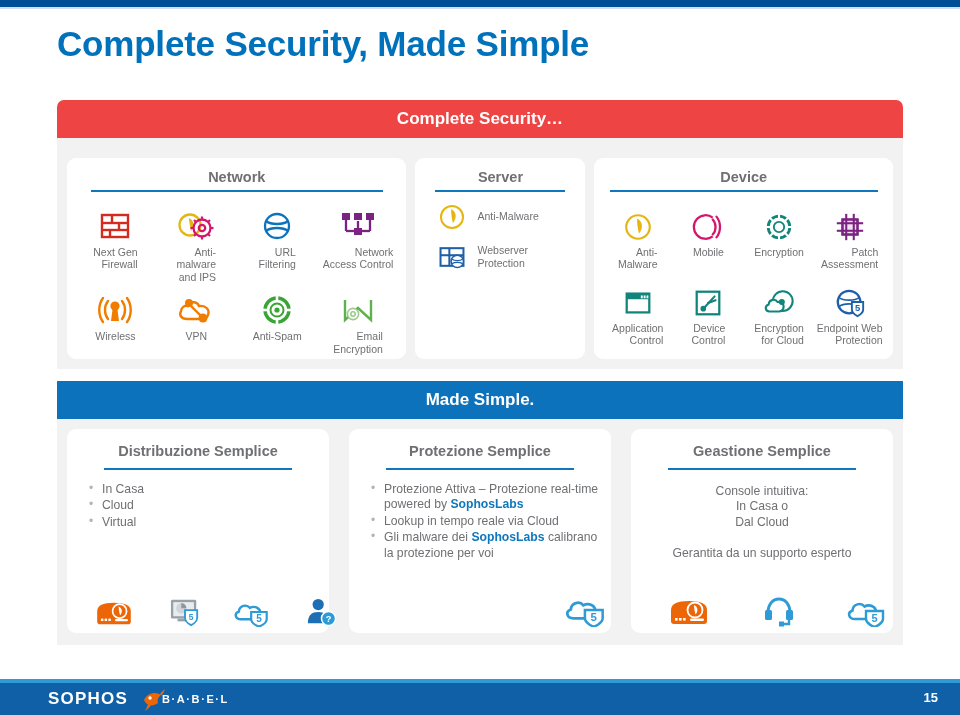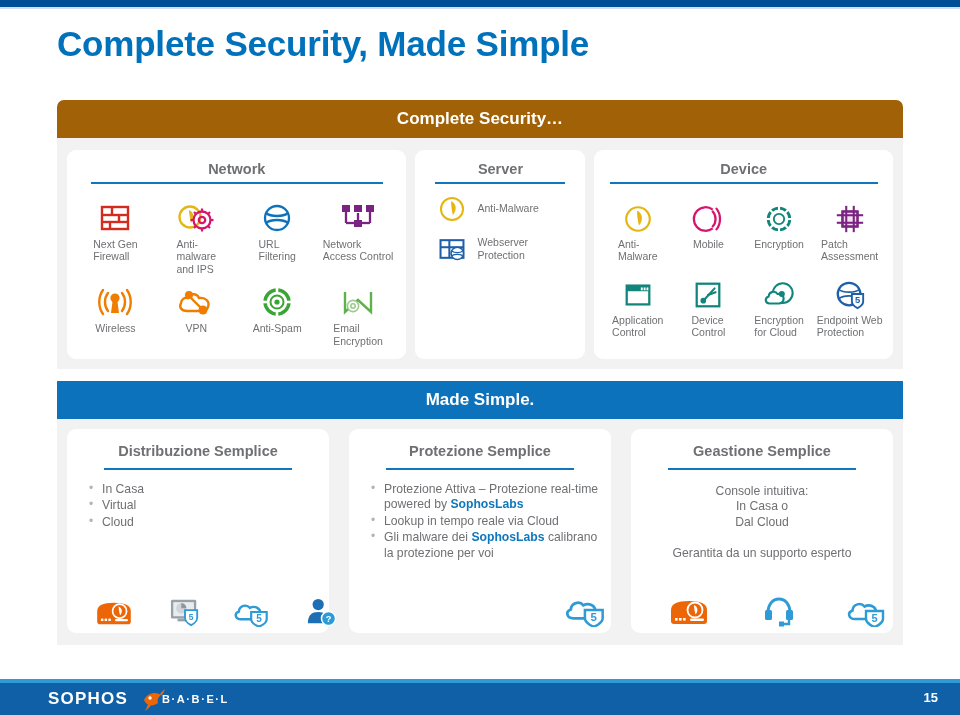--- a/index.html
+++ b/index.html
@@ -16,32 +16,32 @@
 
   .slide-title{
     position:absolute;left:57px;top:24px;width:860px;
     font-size:35px;font-weight:bold;color:#0072bc;letter-spacing:-0.2px;
     white-space:nowrap;
   }
 
   
   .cs-band{
     position:absolute;left:57px;top:100px;width:846px;height:38px;
-    background:#a16207;border-radius:7px 7px 0 0;
+    background:#ef4444;border-radius:7px 7px 0 0;
     display:flex;align-items:center;justify-content:center;
   }
   .cs-band-text{color:#ffffff;font-size:17px;font-weight:bold;}
 
   .cs-body{
     position:absolute;left:57px;top:138px;width:846px;height:231px;
     background:#f2f2f2;
   }
   .cs-cols{
     position:absolute;left:0;top:0;width:846px;height:231px;
-    display:flex;gap:9px;padding:12px 10px 10px 10px;box-sizing:border-box;
+    display:flex;gap:9px;padding:20px 10px 10px 10px;box-sizing:border-box;
   }
   .card{
     background:#ffffff;border-radius:9px;box-sizing:border-box;
     padding:8px 8px 6px 8px;position:relative;
   }
   .card-net{width:348px;}
   .card-srv{width:174px;}
   .card-dev{width:306px;}
   .card-head{
     text-align:center;font-size:14.5px;font-weight:bold;color:#6f7073;
@@ -51,21 +51,21 @@
     height:1.5px;background:#0f77bd;margin:5px auto 0 auto;
   }
   .card-net .card-rule{width:292px;}
   .card-srv .card-rule{width:130px;}
   .card-dev .card-rule{width:268px;}
 
   .grid4{display:flex;margin-top:9px;}
   .gcell{width:25%;display:flex;flex-direction:column;align-items:center;}
   .gcell .ic{height:42px;display:flex;align-items:flex-end;justify-content:center;}
   .gcell .lb{
-    margin-top:3px;font-size:10.5px;line-height:12.5px;text-align:left;color:#6f7073;
+    margin-top:3px;font-size:10.5px;line-height:12.5px;text-align:right;color:#6f7073;
   }
   .grid4.row2{margin-top:6px;}
   .net-r2{margin-top:2px;}
 
   
   .srow{display:flex;align-items:center;margin-top:10px;padding-left:6px;}
   .srow .ic{width:46px;flex:0 0 46px;display:flex;align-items:center;justify-content:center;}
   .srow .lb{font-size:10.5px;line-height:12.5px;color:#6f7073;margin-left:2px;}
 
   
@@ -450,22 +450,22 @@
 </div>
 
 <div class="ms-body">
   <div class="ms-cols">
 
     <div class="mcard">
       <div class="mcard-head">Distribuzione Semplice</div>
       <div class="mcard-rule"></div>
       <ul class="bul">
         <li>In Casa</li>
+        <li>Cloud</li>
         <li>Virtual</li>
-        <li>Cloud</li>
       </ul>
       <div class="iconstrip spread">
         <span>
           <svg width="46" height="28" viewBox="0 0 48 30">
             <path d="M6 13 C6 7 12 4 24 4 C36 4 42 7 42 13 L42 24 C42 26 41 27 39 27 L9 27 C7 27 6 26 6 24 Z" fill="#ec6608"></path>
             <circle cx="30" cy="13" r="7.5" fill="none" stroke="#ffffff" stroke-width="1.8"></circle>
             <path d="M29 8 C33 10 33.5 14 30.5 17.5 C29.5 14 29 11 29 8 Z" fill="#ffffff"></path>
             <g fill="#ffffff">
                 <rect x="10" y="21" width="2.6" height="2.6"></rect>
                 <rect x="14" y="21" width="2.6" height="2.6"></rect>

